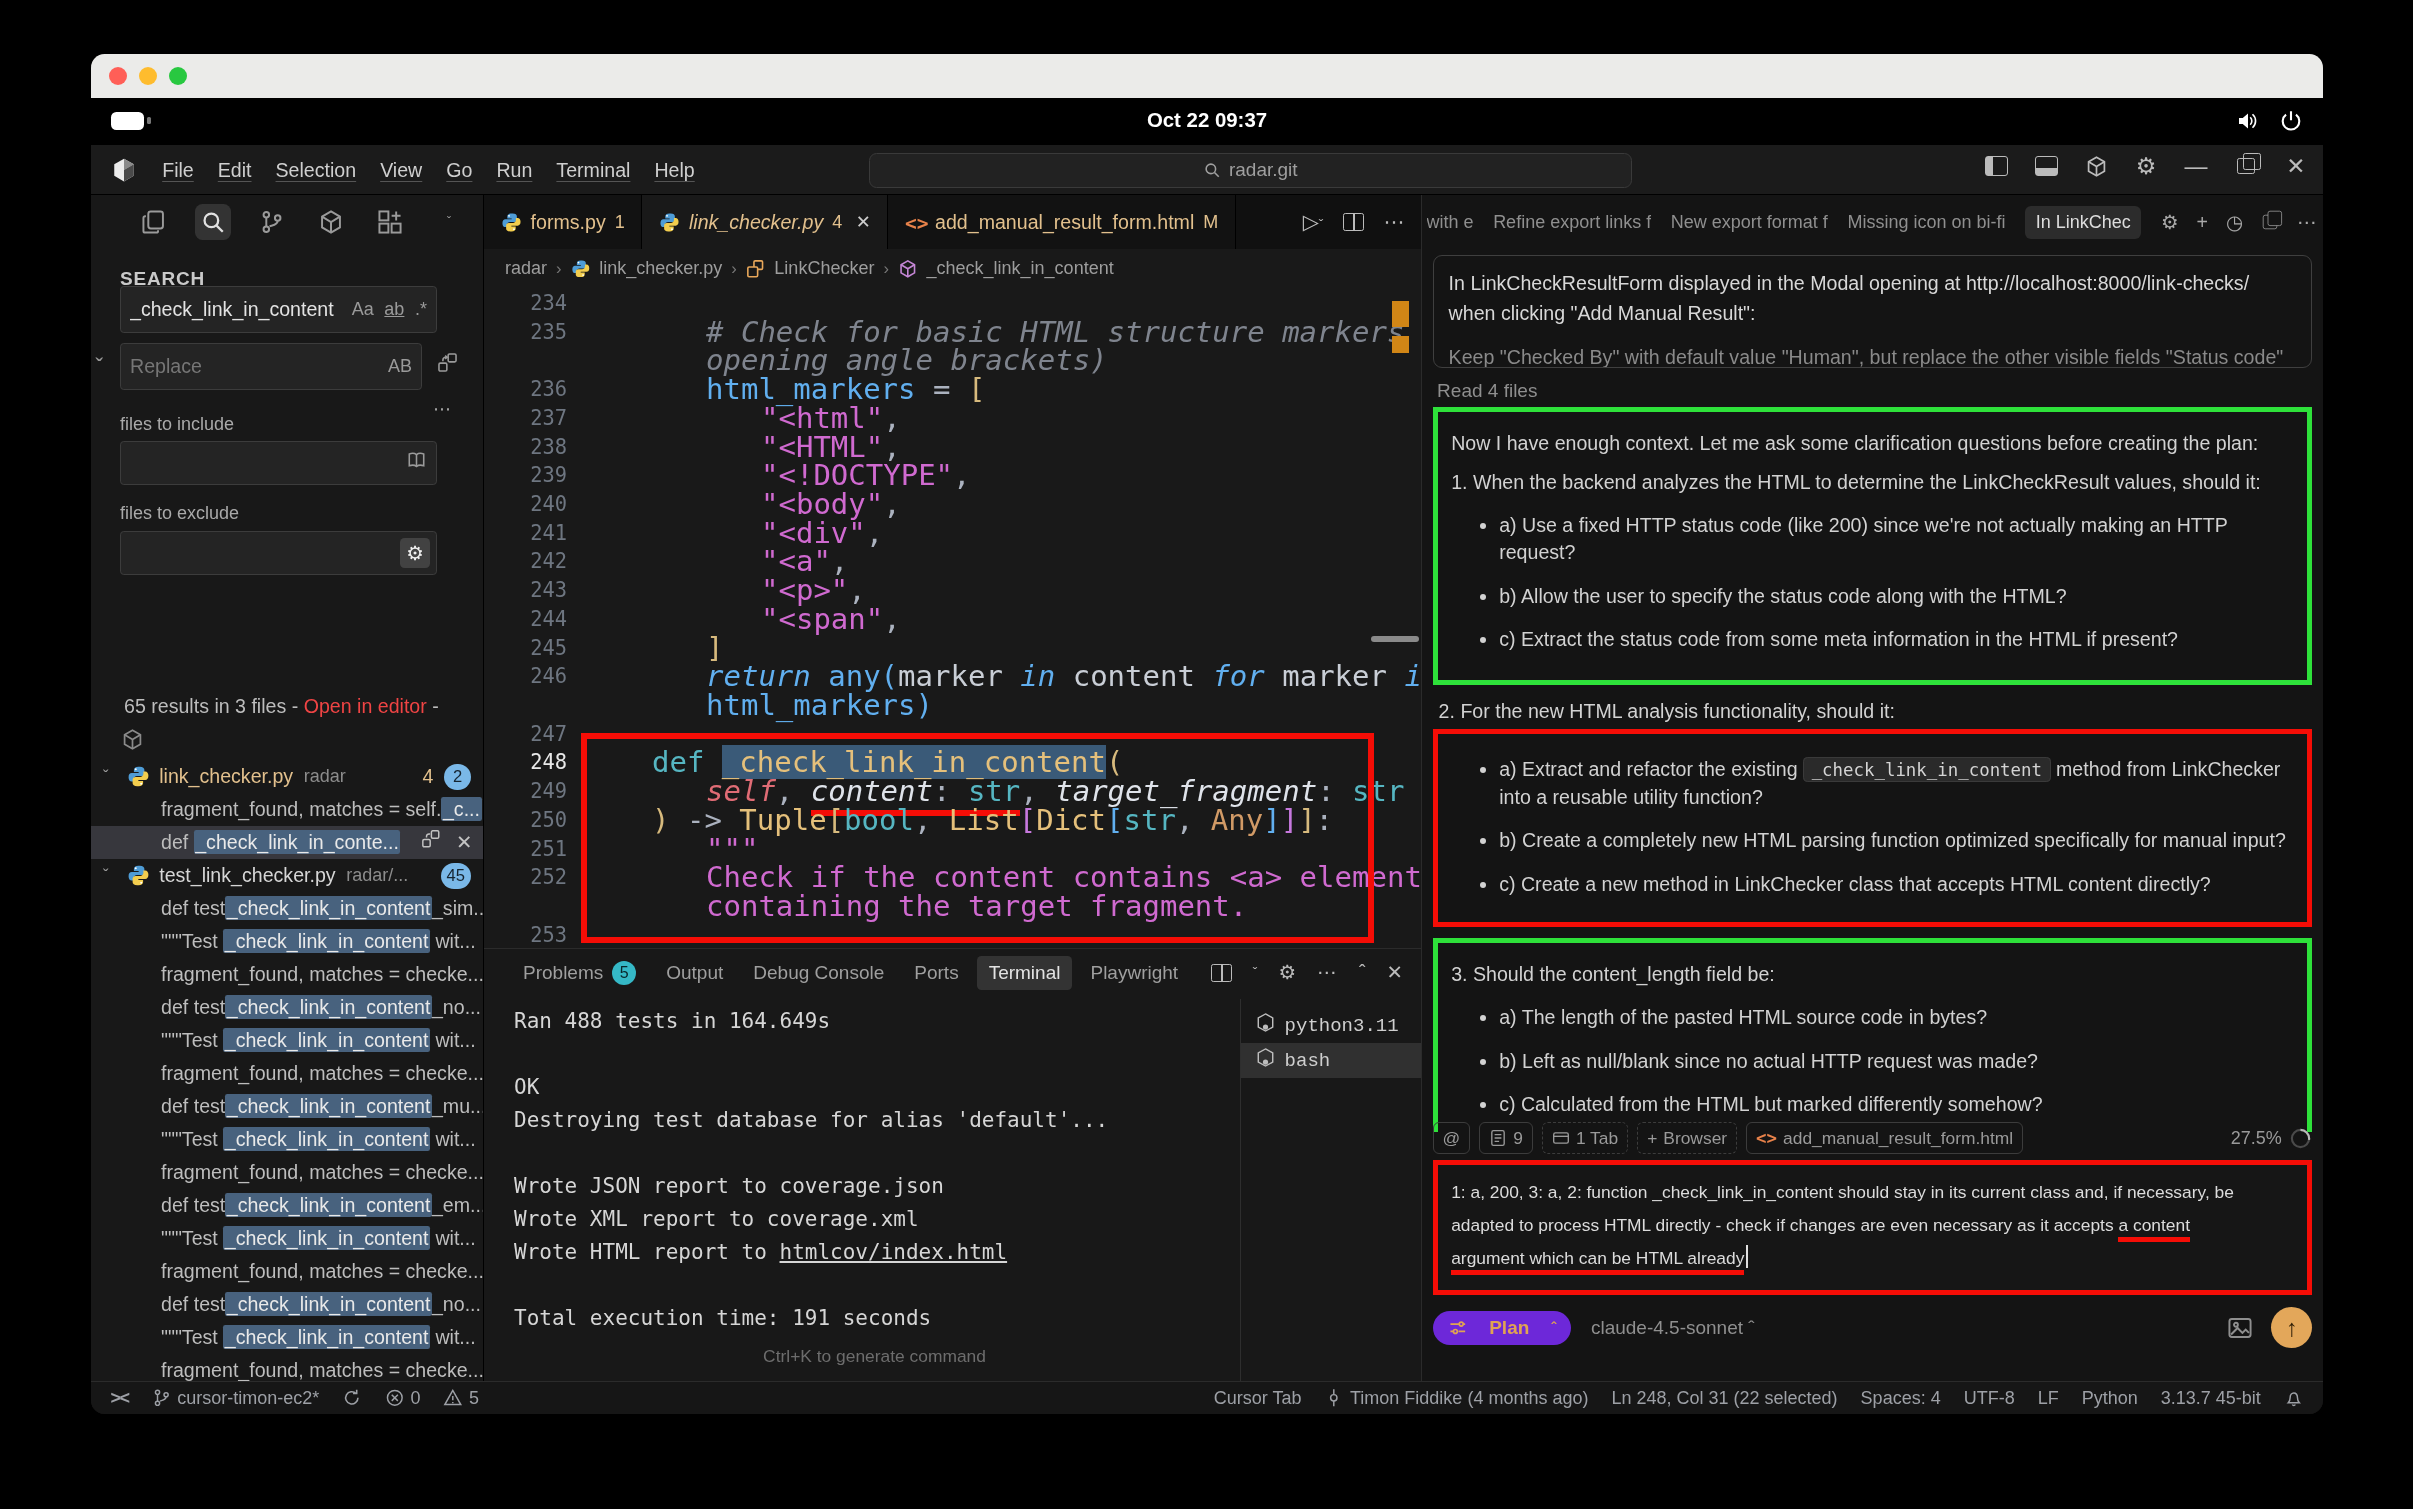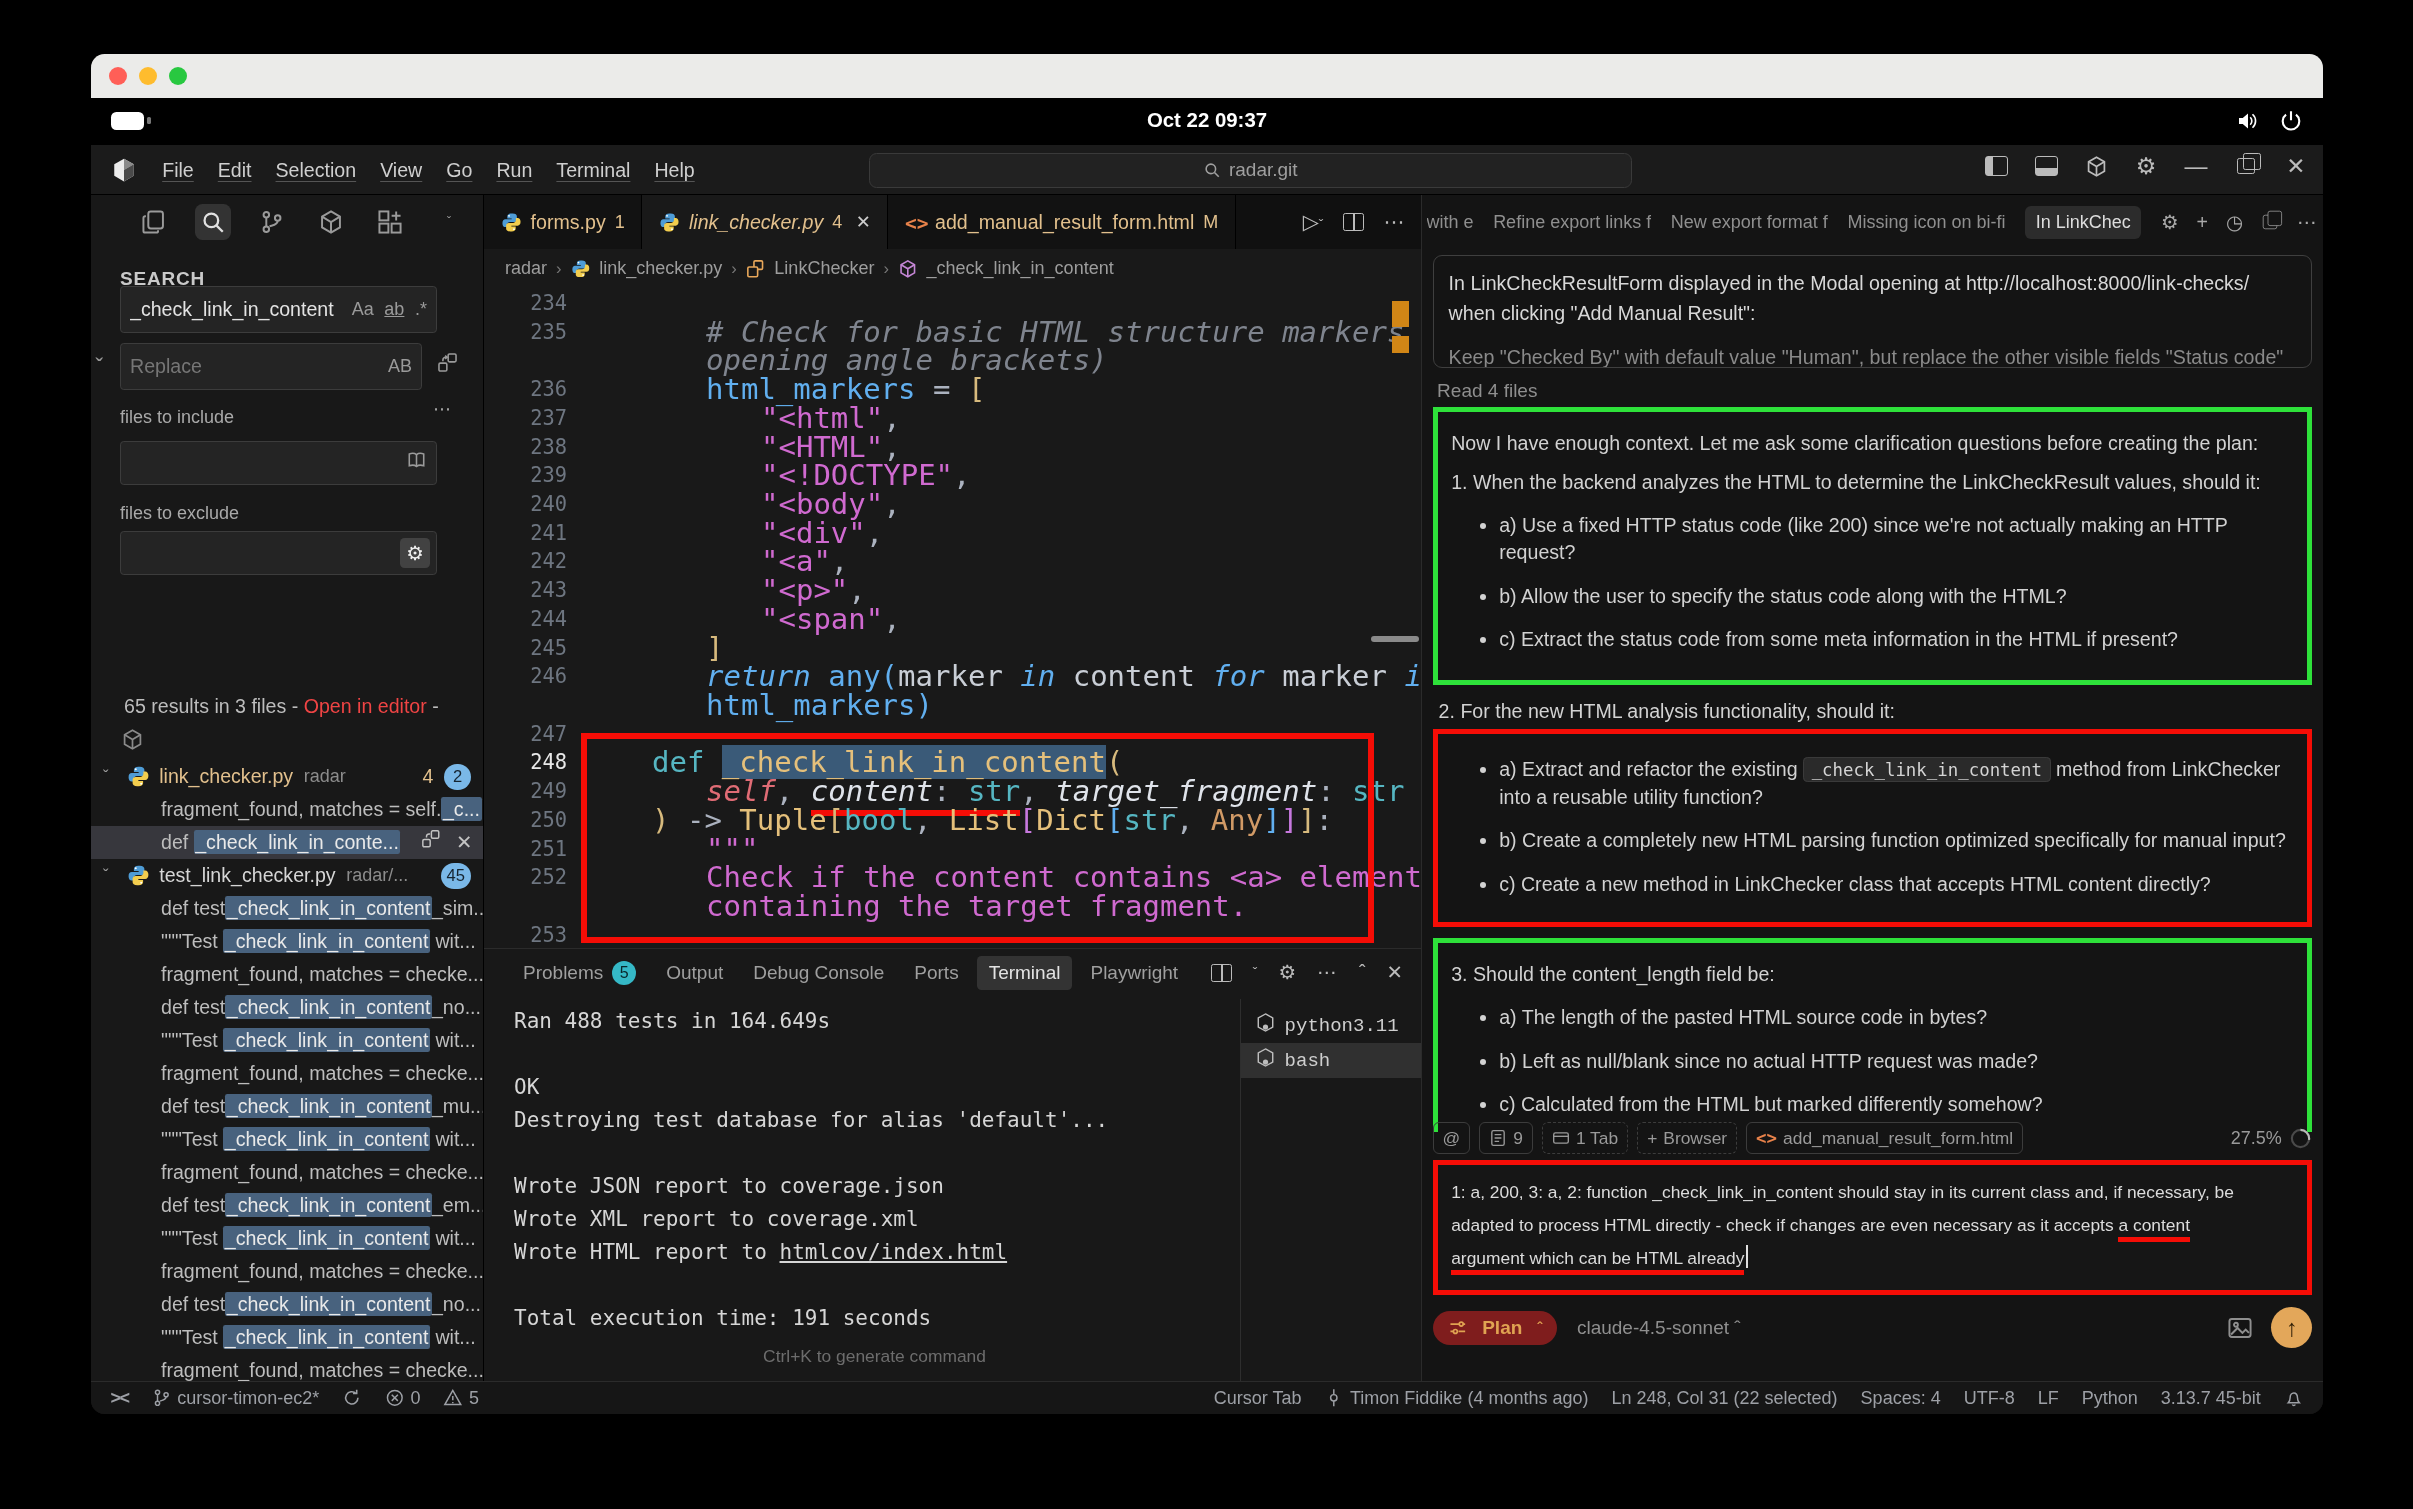--- a/index.html
+++ b/index.html
@@ -178,21 +178,21 @@
   .chip.dashed { border-style:dashed; }
   .chip .oico { color:#e8824a; font-weight:bold; font-family:"DejaVu Sans Mono",monospace;}
   .chip svg { width:18px; height:18px; }
   #pct { margin-left:auto; display:flex; gap:7.6px; align-items:center; color:#9a9a9a; font-size:18px;}
   #inputredbox { border:5.3px solid #f50d06; background:#161616; }
   #inputtext { padding:10.6px 13.6px 15px 13.6px; font-size:17.4px; line-height:33px; color:#dcdcdc; }
   #inputtext .iline { white-space:nowrap; overflow:hidden; }
   #inputtext .u { border-bottom:6px solid #f50d06; padding-bottom:2.3px; }
   .caret { display:inline-block; width:2.3px; height:23px; background:#e0e0e0; vertical-align:-3.8px; margin-left:1.5px;}
   #inputbottom { display:flex; align-items:center; margin-top:12px; gap:19.6px;}
-  #planpill { display:flex; align-items:center; gap:15px; background:#7f1d1d; color:#e0a352; font-size:19px;
+  #planpill { display:flex; align-items:center; gap:22px; background:#6d28d9; color:#e0a352; font-size:19px;
               font-weight:bold; border-radius:18px; padding:6px 15px;text-align:center;}
   #planpill svg { width:19.6px; height:19.6px; }
   #planpill .chev { font-size:15px; }
   #modelsel { color:#8f8f8f; font-size:19px; }
   #inputbottom .right { margin-left:auto; display:flex; align-items:center; gap:18px;}
   #inputbottom .right svg.img { width:26px; height:26px; color:#8f8f8f; }
   #sendbtn { width:41px; height:41px; border-radius:50%; background:#e3a75a; color:#2b1c05; font-size:24px;
              font-weight:bold; display:flex; align-items:center; justify-content:center;}
 
   
@@ -330,21 +330,21 @@
             </span>
         </div>
         <span class="sideminor inputicon" style="left:346px; top:157px;"><svg viewBox="0 0 16 16" fill="none" stroke="currentColor" stroke-width="1.2">
               <rect x="1.5" y="8.5" width="6" height="6" rx="1"></rect>
               <rect x="8.5" y="1.5" width="6" height="6" rx="1"></rect>
               <path d="M4.5 7V6a2 2 0 0 1 2-2h1"></path>
               <path d="M6.2 2.8L7.7 4 6.2 5.2"></path>
             </svg></span>
         <span class="sideminor" style="left:342px; top:203px; letter-spacing:2.3px;">⋯</span>
 
-        <div class="sideminor" style="left:29px; top:212px;">files to include</div>
+        <div class="sideminor" style="left:29px; top:219px;">files to include</div>
         <div class="sinput" style="top:246px; height:44px;">
           <span class="val"></span>
           <span class="inputicon"><svg viewBox="0 0 16 16" fill="none" stroke="currentColor" stroke-width="1.2">
                 <path d="M8 3.5C6.5 2.3 4.5 2.3 2.5 3v9c2-.7 4-.7 5.5.5 1.5-1.2 3.5-1.2 5.5-.5V3c-2-.7-4-.7-5.5.5z"></path>
                 <path d="M8 3.5V13"></path>
               </svg></span>
         </div>
         <div class="sideminor" style="left:29px; top:308px;">files to exclude</div>
         <div class="sinput" style="top:336px; height:44px; padding-right:6px;">
           <span class="val"></span>

